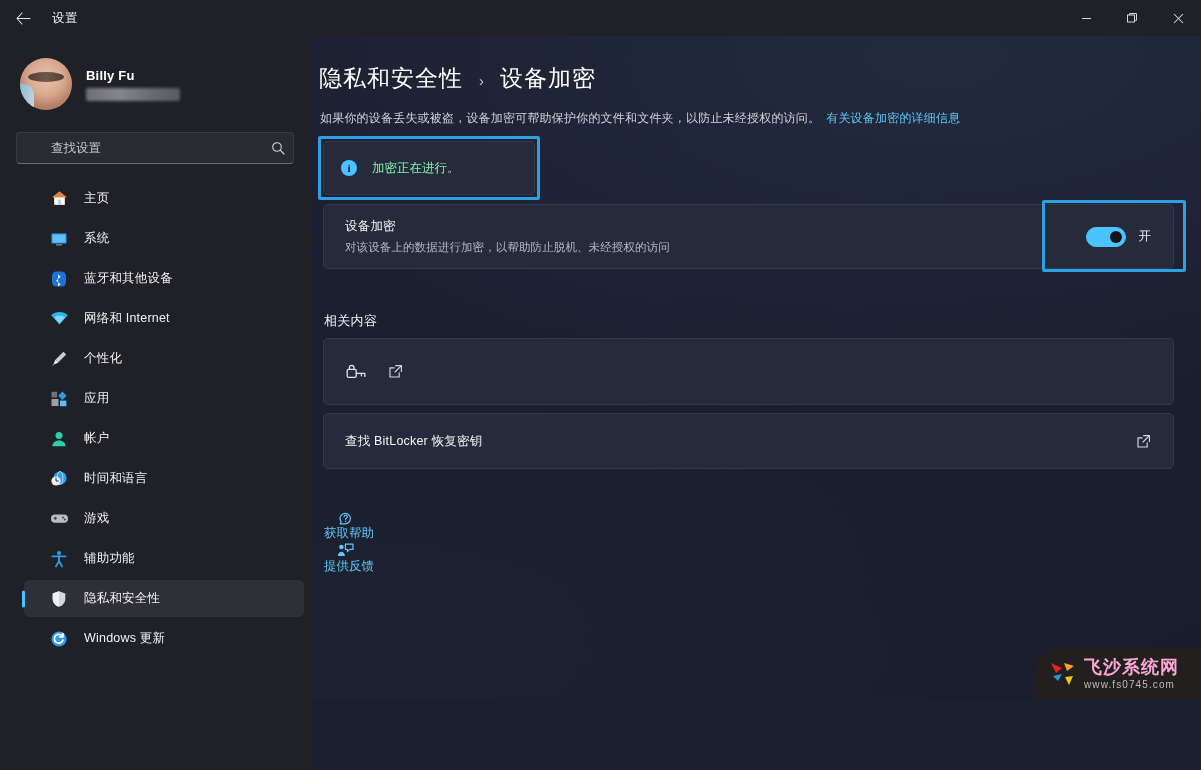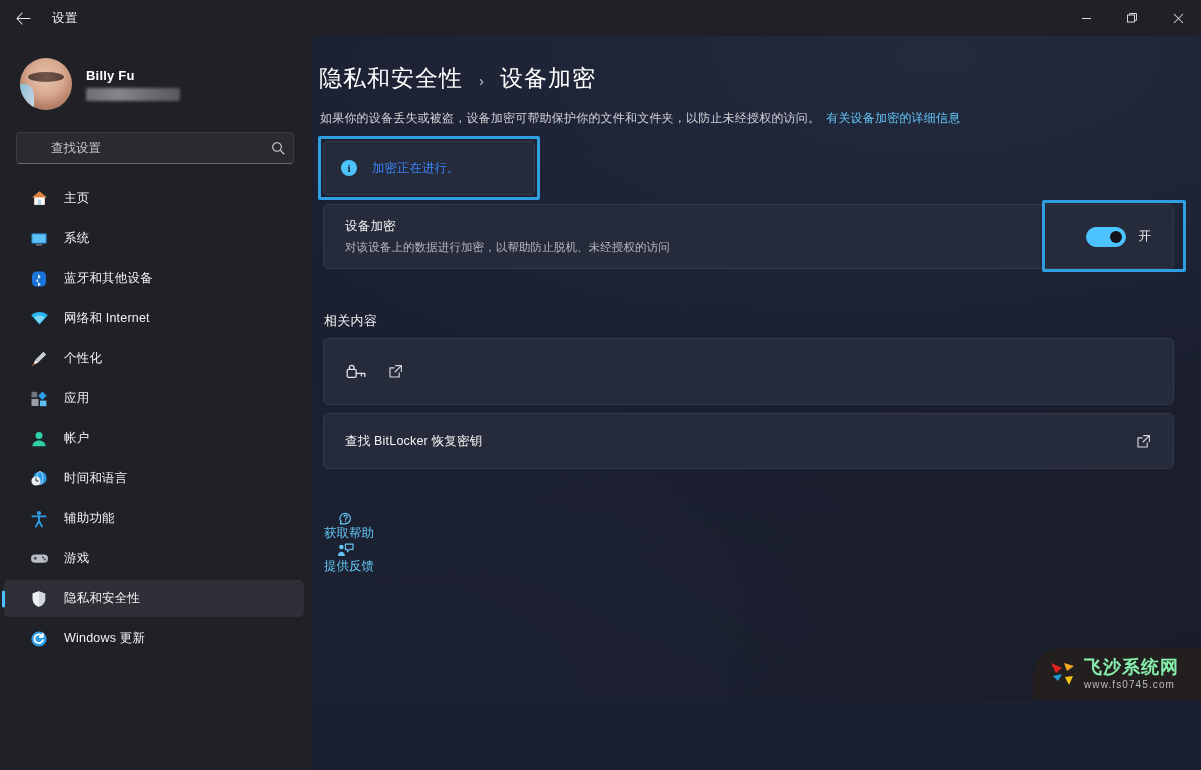--- a/index.html
+++ b/index.html
@@ -141,21 +141,21 @@
   }
   .searchbox input::placeholder { color: #c6c6cc; }
   .search-ico {
     width: 30px;
     display: flex; align-items: center; justify-content: center;
     color: #d6d6dc;
   }
 
   .navlist {
     margin-top: 16px;
-    padding: 0 8px 0 4px;
+    padding: 0 8px 0 24px;
   }
   .nav-item {
     position: relative;
     display: flex;
     align-items: center;
     height: 37px;
     margin-bottom: 3px;
     padding-left: 24px;
     border-radius: 5px;
     cursor: pointer;
@@ -254,21 +254,21 @@
     color: #11202c;
     font-size: 11px;
     font-weight: bold;
     display: flex; align-items: center; justify-content: center;
     flex: none;
     font-family: "Liberation Serif", serif;
   }
   .banner-text {
     margin-left: 15px;
     font-size: 12.5px;
-    color: #3b82f6;
+    color: #86efac;
   }
 
   .card {
     position: absolute;
     background: #262b3b;
     border: 1px solid #333949;
     border-radius: 5px;
   }
   #row-encrypt {
     left: 11px; top: 168px;
@@ -389,21 +389,21 @@
   .wm-logo {
     position: relative;
     width: 30px; height: 30px;
     flex: none;
     margin-right: 7px;
   }
   .wm-text { line-height: 1; }
   .wm-cn {
     font-size: 18px;
     font-weight: bold;
-    color: #86efac;
+    color: #f9a8d4;
     letter-spacing: 1px;
   }
   .wm-url {
     margin-top: 4px;
     font-size: 10px;
     color: #bdbdbd;
     letter-spacing: 1.1px;
   }
 </style>
 </head>
@@ -542,39 +542,39 @@
             <ellipse cx="10" cy="8" rx="2.8" ry="6.6" fill="none" stroke="#bfe6fb" stroke-width=".8"></ellipse>
             <circle cx="6" cy="11" r="4.6" fill="#eceff3"></circle>
             <path d="M6 8v3h2.3" stroke="#333" stroke-width="1" fill="none" stroke-linecap="round"></path>
           </svg>
         </span>
         <span class="nav-label">时间和语言</span>
       </div>
 
       <div class="nav-item">
         <span class="nav-ico">
-          <svg width="18" height="18" viewBox="0 0 18 18">
-            <circle cx="9" cy="3" r="2.1" fill="#2e9de8"></circle>
-            <path d="M2.4 6.4h13.2M9 6v5M9 11l-3 5.4M9 11l3 5.4" stroke="#2e9de8" stroke-width="1.9" stroke-linecap="round"></path>
-          </svg>
-        </span>
-        <span class="nav-label">辅助功能</span>
-      </div>
-
-      <div class="nav-item">
-        <span class="nav-ico">
           <svg width="19" height="19" viewBox="0 0 19 19">
             <rect x="1" y="5.6" width="17" height="8.2" rx="4.1" fill="#b9bec6"></rect>
             <rect x="3.6" y="8.6" width="3.4" height="1.1" rx=".5" fill="#3a3f46"></rect>
             <rect x="4.7" y="7.5" width="1.1" height="3.4" rx=".5" fill="#3a3f46"></rect>
             <circle cx="13" cy="8.6" r="1" fill="#3a3f46"></circle>
             <circle cx="14.8" cy="10.4" r="1" fill="#3a3f46"></circle>
           </svg>
         </span>
         <span class="nav-label">游戏</span>
+      </div>
+
+      <div class="nav-item">
+        <span class="nav-ico">
+          <svg width="18" height="18" viewBox="0 0 18 18">
+            <circle cx="9" cy="3" r="2.1" fill="#2e9de8"></circle>
+            <path d="M2.4 6.4h13.2M9 6v5M9 11l-3 5.4M9 11l3 5.4" stroke="#2e9de8" stroke-width="1.9" stroke-linecap="round"></path>
+          </svg>
+        </span>
+        <span class="nav-label">辅助功能</span>
       </div>
 
       <div class="nav-item active">
         <span class="nav-ico">
           <svg width="18" height="18" viewBox="0 0 18 18">
             <path d="M9 1.2l6.3 2.4v5.1c0 4-2.6 6.9-6.3 8.1-3.7-1.2-6.3-4.1-6.3-8.1V3.6z" fill="#d4d8de"></path>
             <path d="M9 1.2v15.6c-3.7-1.2-6.3-4.1-6.3-8.1V3.6z" fill="#eef1f4"></path>
           </svg>
         </span>
         <span class="nav-label">隐私和安全性</span>

